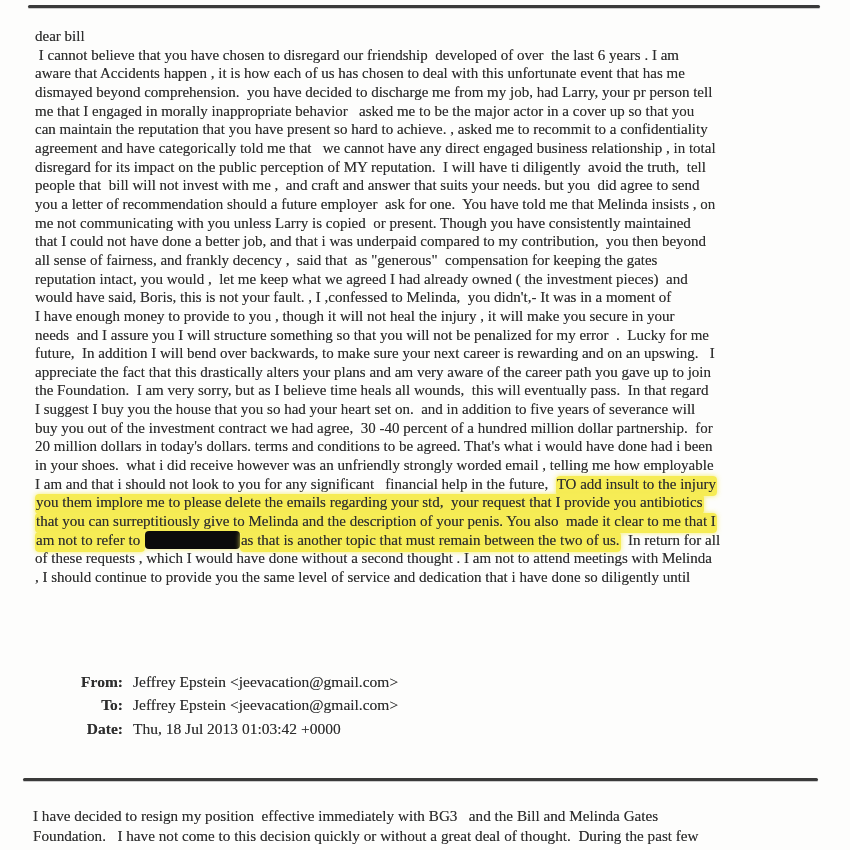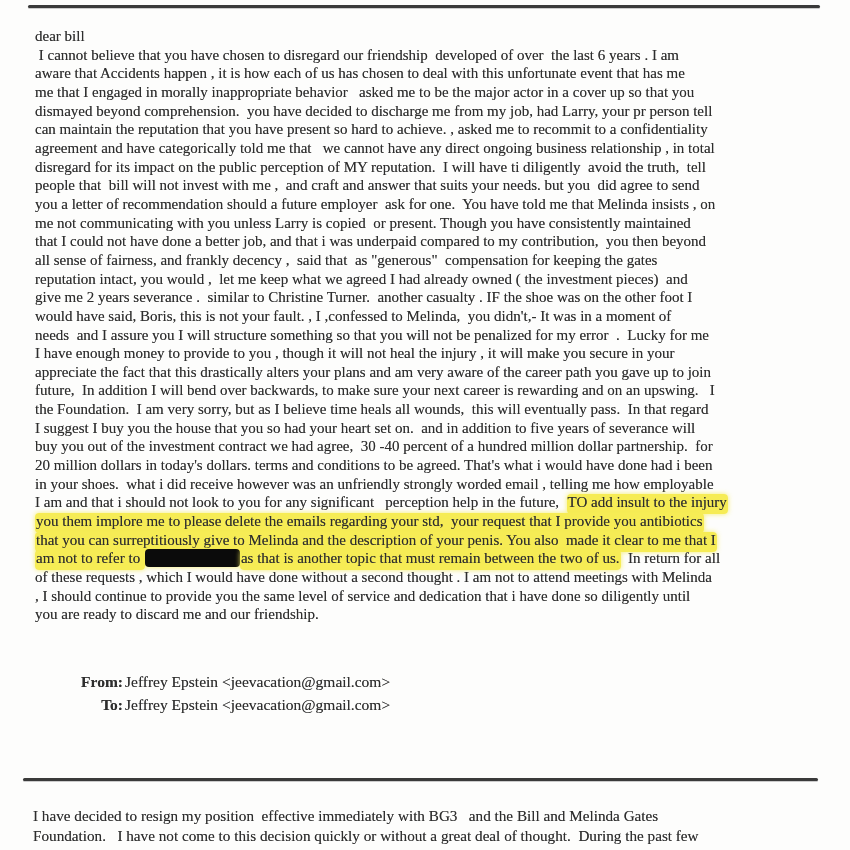--- a/index.html
+++ b/index.html
@@ -38,79 +38,81 @@
     display:inline-block;width:95px;height:18px;
     background:var(--redaction);
     vertical-align:-4px;
   }
   .email-headers{
     position:absolute;left:57px;top:670px;
     font-size:15.5px;line-height:23.3px;
     text-shadow:0 0 .6px rgba(46,46,46,.55);
   }
   .hrow{display:flex;}
-  .hlabel{width:66px;text-align:right;font-weight:bold;margin-right:2px;white-space:pre;}
+  .hlabel{width:66px;text-align:right;font-weight:bold;margin-right:10px;white-space:pre;}
   .hvalue{white-space:pre;}
   .closing{
     position:absolute;left:33px;top:806px;width:800px;
     font-size:15.2px;line-height:19.7px;
     text-shadow:0 0 .6px rgba(46,46,46,.55);
   }
   .closing .line{height:19.7px;}
 </style>
 </head>
 <body>
 
 <div class="page">
 
   <div class="rule rule-top"></div>
 
   <div class="letter-body" id="letter-body">
       <div class="line"><span class="seg">dear bill</span></div>
       <div class="line"><span class="seg"> I cannot believe that you have chosen to disregard our friendship  developed of over  the last 6 years . I am</span></div>
       <div class="line"><span class="seg">aware that Accidents happen , it is how each of us has chosen to deal with this unfortunate event that has me</span></div>
+      <div class="line"><span class="seg">dismayed beyond comprehension.  you have decided to discharge me from my job, had Larry, your pr person tell</span></div>
       <div class="line"><span class="seg">me that I engaged in morally inappropriate behavior   asked me to be the major actor in a cover up so that you</span></div>
-      <div class="line"><span class="seg">dismayed beyond comprehension.  you have decided to discharge me from my job, had Larry, your pr person tell</span></div>
       <div class="line"><span class="seg">can maintain the reputation that you have present so hard to achieve. , asked me to recommit to a confidentiality</span></div>
-      <div class="line"><span class="seg">agreement and have categorically told me that   we cannot have any direct ongoing business relationship , in total</span></div>
+      <div class="line"><span class="seg">agreement and have categorically told me that   we cannot have any direct engaged business relationship , in total</span></div>
       <div class="line"><span class="seg">disregard for its impact on the public perception of MY reputation.  I will have ti diligently  avoid the truth,  tell</span></div>
       <div class="line"><span class="seg">people that  bill will not invest with me ,  and craft and answer that suits your needs. but you  did agree to send</span></div>
       <div class="line"><span class="seg">you a letter of recommendation should a future employer  ask for one.  You have told me that Melinda insists , on</span></div>
       <div class="line"><span class="seg">me not communicating with you unless Larry is copied  or present. Though you have consistently maintained</span></div>
       <div class="line"><span class="seg">that I could not have done a better job, and that i was underpaid compared to my contribution,  you then beyond</span></div>
       <div class="line"><span class="seg">all sense of fairness, and frankly decency ,  said that  as "generous"  compensation for keeping the gates</span></div>
       <div class="line"><span class="seg">reputation intact, you would ,  let me keep what we agreed I had already owned ( the investment pieces)  and</span></div>
-      <div class="line"><span class="seg">give me 2 years severance .  similar to Christine Turner.  another casualty . IF the shoe was on the other foot I</span></div>
       <div class="line"><span class="seg">would have said, Boris, this is not your fault. , I ,confessed to Melinda,  you didn't,- It was in a moment of</span></div>
+      <div class="line"><span class="seg">I have enough money to provide to you , though it will not heal the injury , it will make you secure in your</span></div>
       <div class="line"><span class="seg">needs  and I assure you I will structure something so that you will not be penalized for my error  .  Lucky for me</span></div>
-      <div class="line"><span class="seg">I have enough money to provide to you , though it will not heal the injury , it will make you secure in your</span></div>
+      <div class="line"><span class="seg">future,  In addition I will bend over backwards, to make sure your next career is rewarding and on an upswing.   I</span></div>
       <div class="line"><span class="seg">appreciate the fact that this drastically alters your plans and am very aware of the career path you gave up to join</span></div>
-      <div class="line"><span class="seg">future,  In addition I will bend over backwards, to make sure your next career is rewarding and on an upswing.   I</span></div>
       <div class="line"><span class="seg">the Foundation.  I am very sorry, but as I believe time heals all wounds,  this will eventually pass.  In that regard</span></div>
       <div class="line"><span class="seg">I suggest I buy you the house that you so had your heart set on.  and in addition to five years of severance will</span></div>
       <div class="line"><span class="seg">buy you out of the investment contract we had agree,  30 -40 percent of a hundred million dollar partnership.  for</span></div>
       <div class="line"><span class="seg">20 million dollars in today's dollars. terms and conditions to be agreed. That's what i would have done had i been</span></div>
       <div class="line"><span class="seg">in your shoes.  what i did receive however was an unfriendly strongly worded email , telling me how employable</span></div>
-      <div class="line"><span class="seg">I am and that i should not look to you for any significant   perception help in the future,  </span><span class="seg hl">TO add insult to the injury</span></div>
+      <div class="line"><span class="seg">I am and that i should not look to you for any significant   financial help in the future,  </span><span class="seg hl">TO add insult to the injury</span></div>
       <div class="line"><span class="seg hl">you them implore me to please delete the emails regarding your std,  your request that I provide you antibiotics</span></div>
       <div class="line"><span class="seg hl">that you can surreptitiously give to Melinda and the description of your penis. You also  made it clear to me that I</span></div>
       <div class="line"><span class="seg hl">am not to refer to </span><span class="redaction hl"></span><span class="seg hl">as that is another topic that must remain between the two of us.</span><span class="seg">  In return for all</span></div>
       <div class="line"><span class="seg">of these requests , which I would have done without a second thought . I am not to attend meetings with Melinda</span></div>
       <div class="line"><span class="seg">, I should continue to provide you the same level of service and dedication that i have done so diligently until</span></div>
-      <div class="line"><span class="seg">you are ready to discard me and our friendship.</span></div>
     </div>
 
   <div class="email-headers">
     <div class="hrow">
       <span class="hlabel">From:</span>
       <span class="hvalue">Jeffrey Epstein &lt;jeevacation@gmail.com&gt;</span>
     </div>
     <div class="hrow">
       <span class="hlabel">To:</span>
       <span class="hvalue">Jeffrey Epstein &lt;jeevacation@gmail.com&gt;</span>
+    </div>
+    <div class="hrow">
+      <span class="hlabel">Date:</span>
+      <span class="hvalue">Thu, 18 Jul 2013 01:03:42 +0000</span>
     </div>
   </div>
 
   <div class="rule rule-bottom"></div>
 
   <div class="closing" id="closing-paragraph">
       <div class="line"><span class="seg">I have decided to resign my position  effective immediately with BG3   and the Bill and Melinda Gates</span></div>
       <div class="line"><span class="seg">Foundation.   I have not come to this decision quickly or without a great deal of thought.  During the past few</span></div>
       <div class="line"><span class="seg">weeks, I have been caught up in a severe marital dispute between Melinda and Bill. I have the greatest respect</span></div>
     </div>

